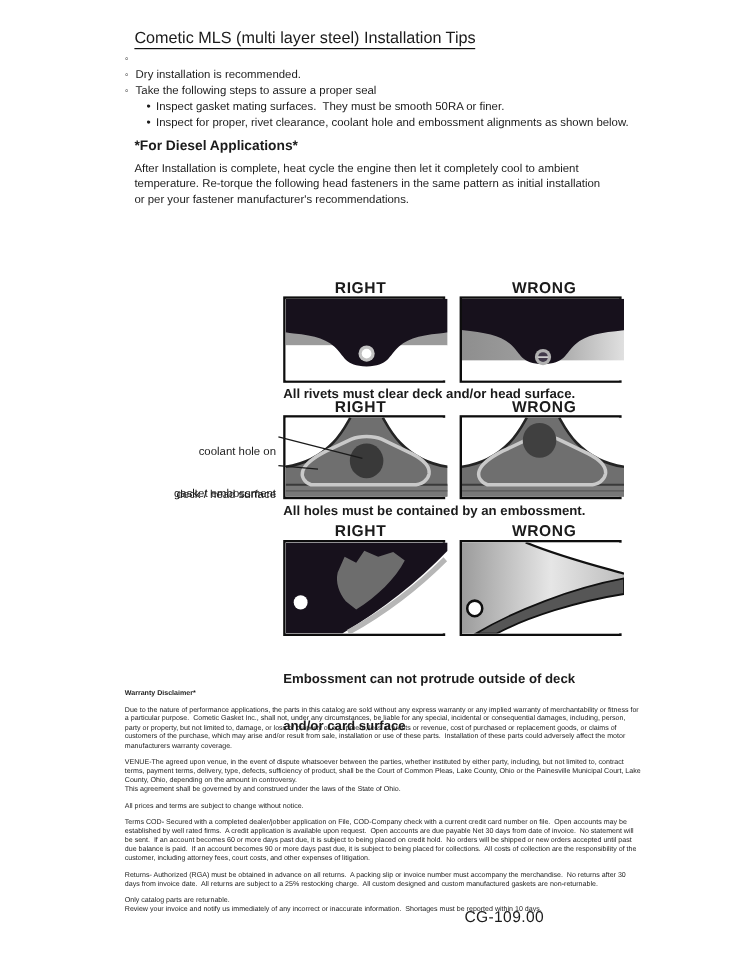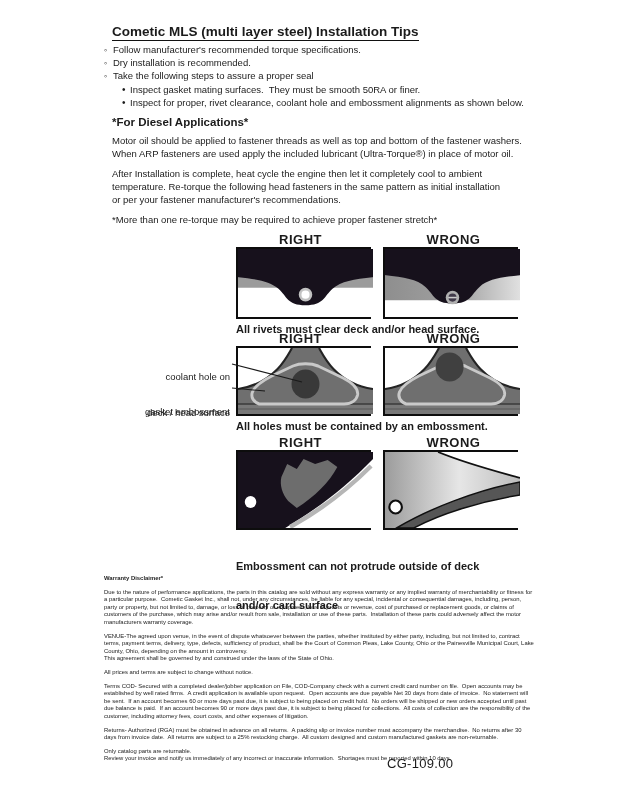--- a/index.html
+++ b/index.html
@@ -8,21 +8,21 @@
     position:relative;
     font-family:"Liberation Sans", sans-serif;
     color:#1b1b1b;
     overflow:hidden;
   }
   .line { white-space:pre; }
 
   
   .page-title{
     position:absolute; left:112px; top:24px;
-    font-size:13.5px; font-weight:bold;
+    font-size:13.5px; font-weight:normal;
     border-bottom:1.6px solid #111; padding-bottom:1px;
     white-space:pre;
   }
   .tips{ position:absolute; left:104px; top:44px; font-size:9.5px; }
   .tip-row{ display:flex; align-items:baseline; height:13.2px; }
   .tip-row .marker{ width:9px; font-size:9px; color:#1b1b1b; }
   .tip-row.sub{ padding-left:18px; }
   .tip-row.sub .marker{ width:8px; font-size:10px; }
 
   
@@ -56,21 +56,20 @@
   .doc-code{ position:absolute; left:387px; top:756px; font-size:13px; letter-spacing:.3px; white-space:pre; }
 </style>
 </head>
 <body>
 
 <div class="page-title">Cometic MLS (multi layer steel) Installation Tips</div>
 
 <div class="tips">
   <div class="tip-row">
     <span class="marker">◦</span>
-    <span class="line">Follow manufacturer's recommended torque specifications.</span>
   </div>
   <div class="tip-row">
     <span class="marker">◦</span>
     <span class="line">Dry installation is recommended.</span>
   </div>
   <div class="tip-row">
     <span class="marker">◦</span>
     <span class="line">Take the following steps to assure a proper seal</span>
   </div>
   <div class="tip-row sub">
@@ -78,31 +77,24 @@
     <span class="line">Inspect gasket mating surfaces.  They must be smooth 50RA or finer.</span>
   </div>
   <div class="tip-row sub">
     <span class="marker">•</span>
     <span class="line">Inspect for proper, rivet clearance, coolant hole and embossment alignments as shown below.</span>
   </div>
 </div>
 
 <div class="diesel">
   <div class="diesel-heading">*For Diesel Applications*</div>
-  <div class="para">
-    <div class="line">Motor oil should be applied to fastener threads as well as top and bottom of the fastener washers.</div>
-    <div class="line">When ARP fasteners are used apply the included lubricant (Ultra-Torque®) in place of motor oil.</div>
-  </div>
   <div class="para">
     <div class="line">After Installation is complete, heat cycle the engine then let it completely cool to ambient</div>
     <div class="line">temperature. Re-torque the following head fasteners in the same pattern as initial installation</div>
     <div class="line">or per your fastener manufacturer's recommendations.</div>
-  </div>
-  <div class="para">
-    <div class="line">*More than one re-torque may be required to achieve proper fastener stretch*</div>
   </div>
 </div>
 
 <div class="dset dset-1">
   <div class="dlabels">
     <span>RIGHT</span>
     <span>WRONG</span>
   </div>
   <div class="dboxes">
     <div class="dbox">

